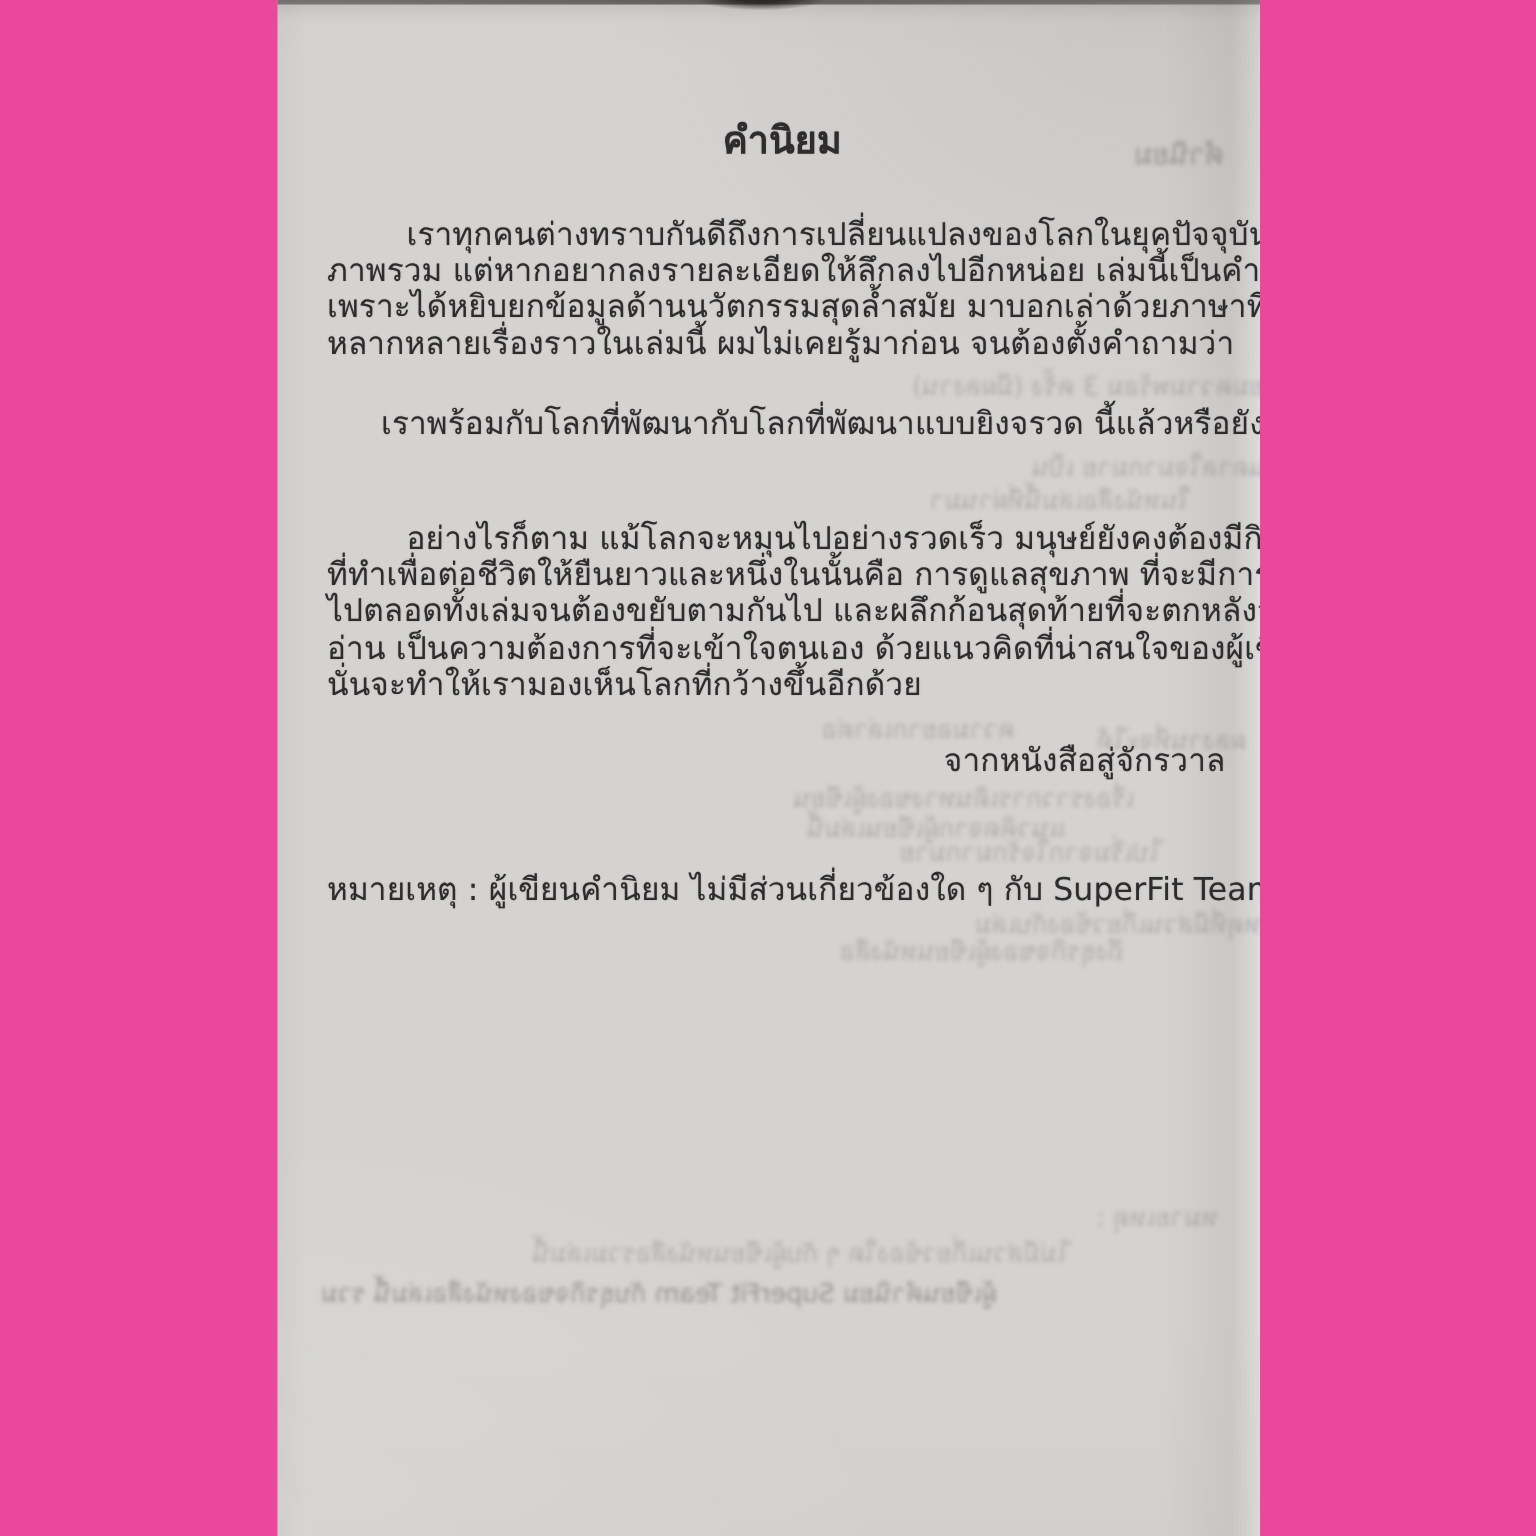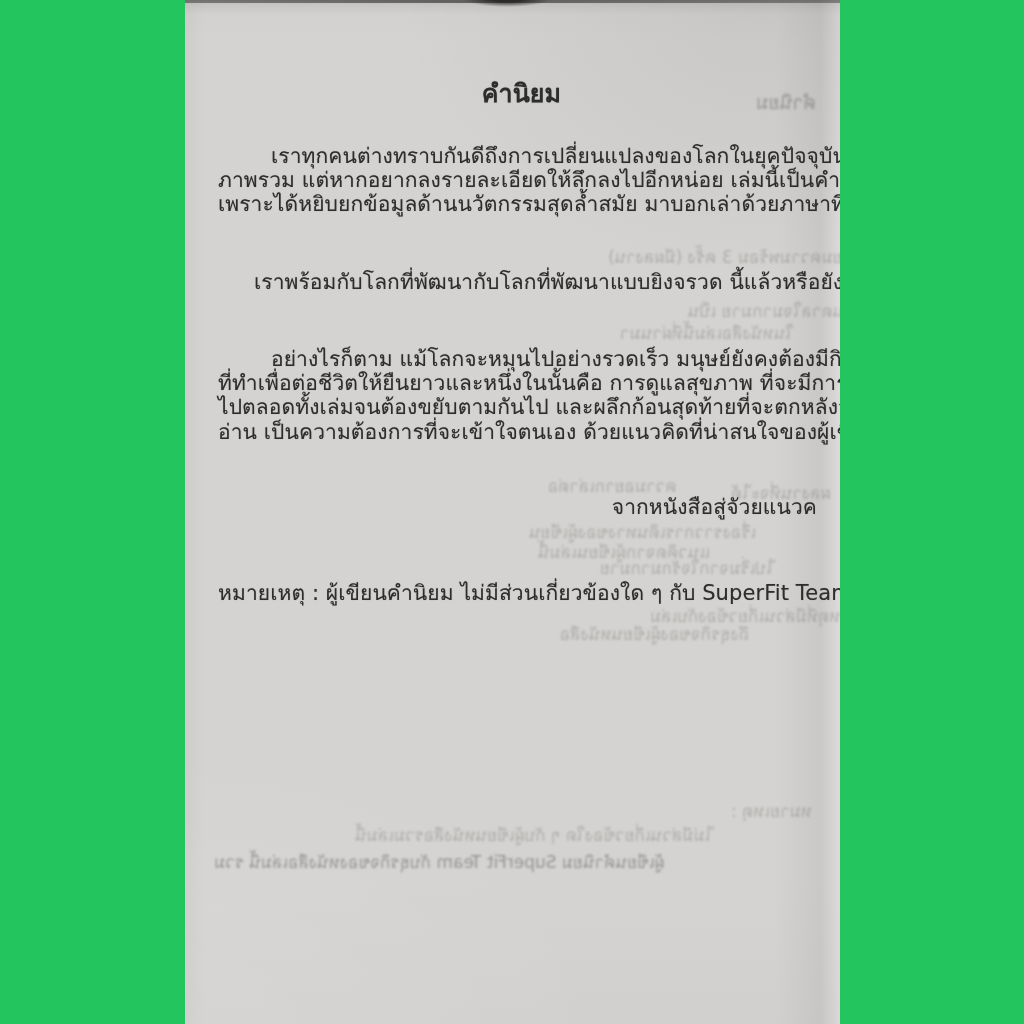--- a/index.html
+++ b/index.html
@@ -5,21 +5,21 @@
   * { margin: 0; padding: 0; box-sizing: border-box; }
   html, body {
     width: 1024px; height: 1024px;
     background: #ffffff;
     font-family: "DejaVu Sans", "Liberation Sans", sans-serif;
     overflow: hidden;
   }
   .photo-canvas {
     position: relative;
     width: 1024px; height: 1024px;
-    background: #22c55e;
+    background: #ec4899;
   }
   
   .book-page {
     position: absolute;
     left: 185px; top: 0;
     width: 655px; height: 1024px;
     background:
       radial-gradient(90% 45% at 88% 0%, rgba(0,0,0,0.055), rgba(0,0,0,0) 62%),
       radial-gradient(120% 50% at 0% 100%, rgba(255,255,255,0.10), rgba(255,255,255,0) 55%),
       linear-gradient(90deg, rgba(0,0,0,0.03) 0, rgba(0,0,0,0) 3%, rgba(0,0,0,0) 90%, rgba(0,0,0,0.05) 97%, rgba(255,255,255,0.18) 100%),
@@ -95,33 +95,35 @@
     <div class="bleed" style="left:546px; top:797px;">หมายเหตุ :</div>
     <div class="bleed" style="left:170px; top:821px;">ไม่มีส่วนเกี่ยวข้องใด ๆ กับผู้เขียนหนังสือรวมเล่มนี้</div>
     <div class="bleed strong" style="left:29px; top:848px;">ผู้เขียนคำนิยม SuperFit Team กับธุรกิจของหนังสือเล่มนี้ รวม</div>
 
     <div class="txt page-title">คำนิยม</div>
 
     <div class="txt para" style="top:144px;">
       <div class="line indent">เราทุกคนต่างทราบกันดีถึงการเปลี่ยนแปลงของโลกในยุคปัจจุบัน นั่นคือ</div>
       <div class="line">ภาพรวม แต่หากอยากลงรายละเอียดให้ลึกลงไปอีกหน่อย เล่มนี้เป็นคำตอบ</div>
       <div class="line">เพราะได้หยิบยกข้อมูลด้านนวัตกรรมสุดล้ำสมัย มาบอกเล่าด้วยภาษาที่อ่านสนุก</div>
+      <div class="line">หลากหลายเรื่องราวในเล่มนี้ ผมไม่เคยรู้มาก่อน จนต้องตั้งคำถามว่า</div>
     </div>
 
     <div class="txt" style="left:69px; top:270px;">เราพร้อมกับโลกที่พัฒนากับโลกที่พัฒนาแบบยิงจรวด นี้แล้วหรือยัง ?</div>
 
     <div class="txt para" style="top:347px;">
       <div class="line indent">อย่างไรก็ตาม แม้โลกจะหมุนไปอย่างรวดเร็ว มนุษย์ยังคงต้องมีกิจกรรม</div>
       <div class="line">ที่ทำเพื่อต่อชีวิตให้ยืนยาวและหนึ่งในนั้นคือ การดูแลสุขภาพ ที่จะมีการกล่าว</div>
       <div class="line">ไปตลอดทั้งเล่มจนต้องขยับตามกันไป และผลึกก้อนสุดท้ายที่จะตกหลังจากได้</div>
       <div class="line">อ่าน เป็นความต้องการที่จะเข้าใจตนเอง ด้วยแนวคิดที่น่าสนใจของผู้เขียน ซึ่ง</div>
+      <div class="line">นั่นจะทำให้เรามองเห็นโลกที่กว้างขึ้นอีกด้วย</div>
     </div>
 
     <div class="txt attribution">
-      <div>จากหนังสือสู่จัวยแนวค</div>
+      <div>จากหนังสือสู่จักรวาล</div>
     </div>
 
     <div class="txt para" style="top:581px;">
       <div class="line">หมายเหตุ : ผู้เขียนคำนิยม ไม่มีส่วนเกี่ยวข้องใด ๆ  กับ SuperFit Team รวม</div>
     </div>
 
   </div>
 </div>
 
 </body></html>

